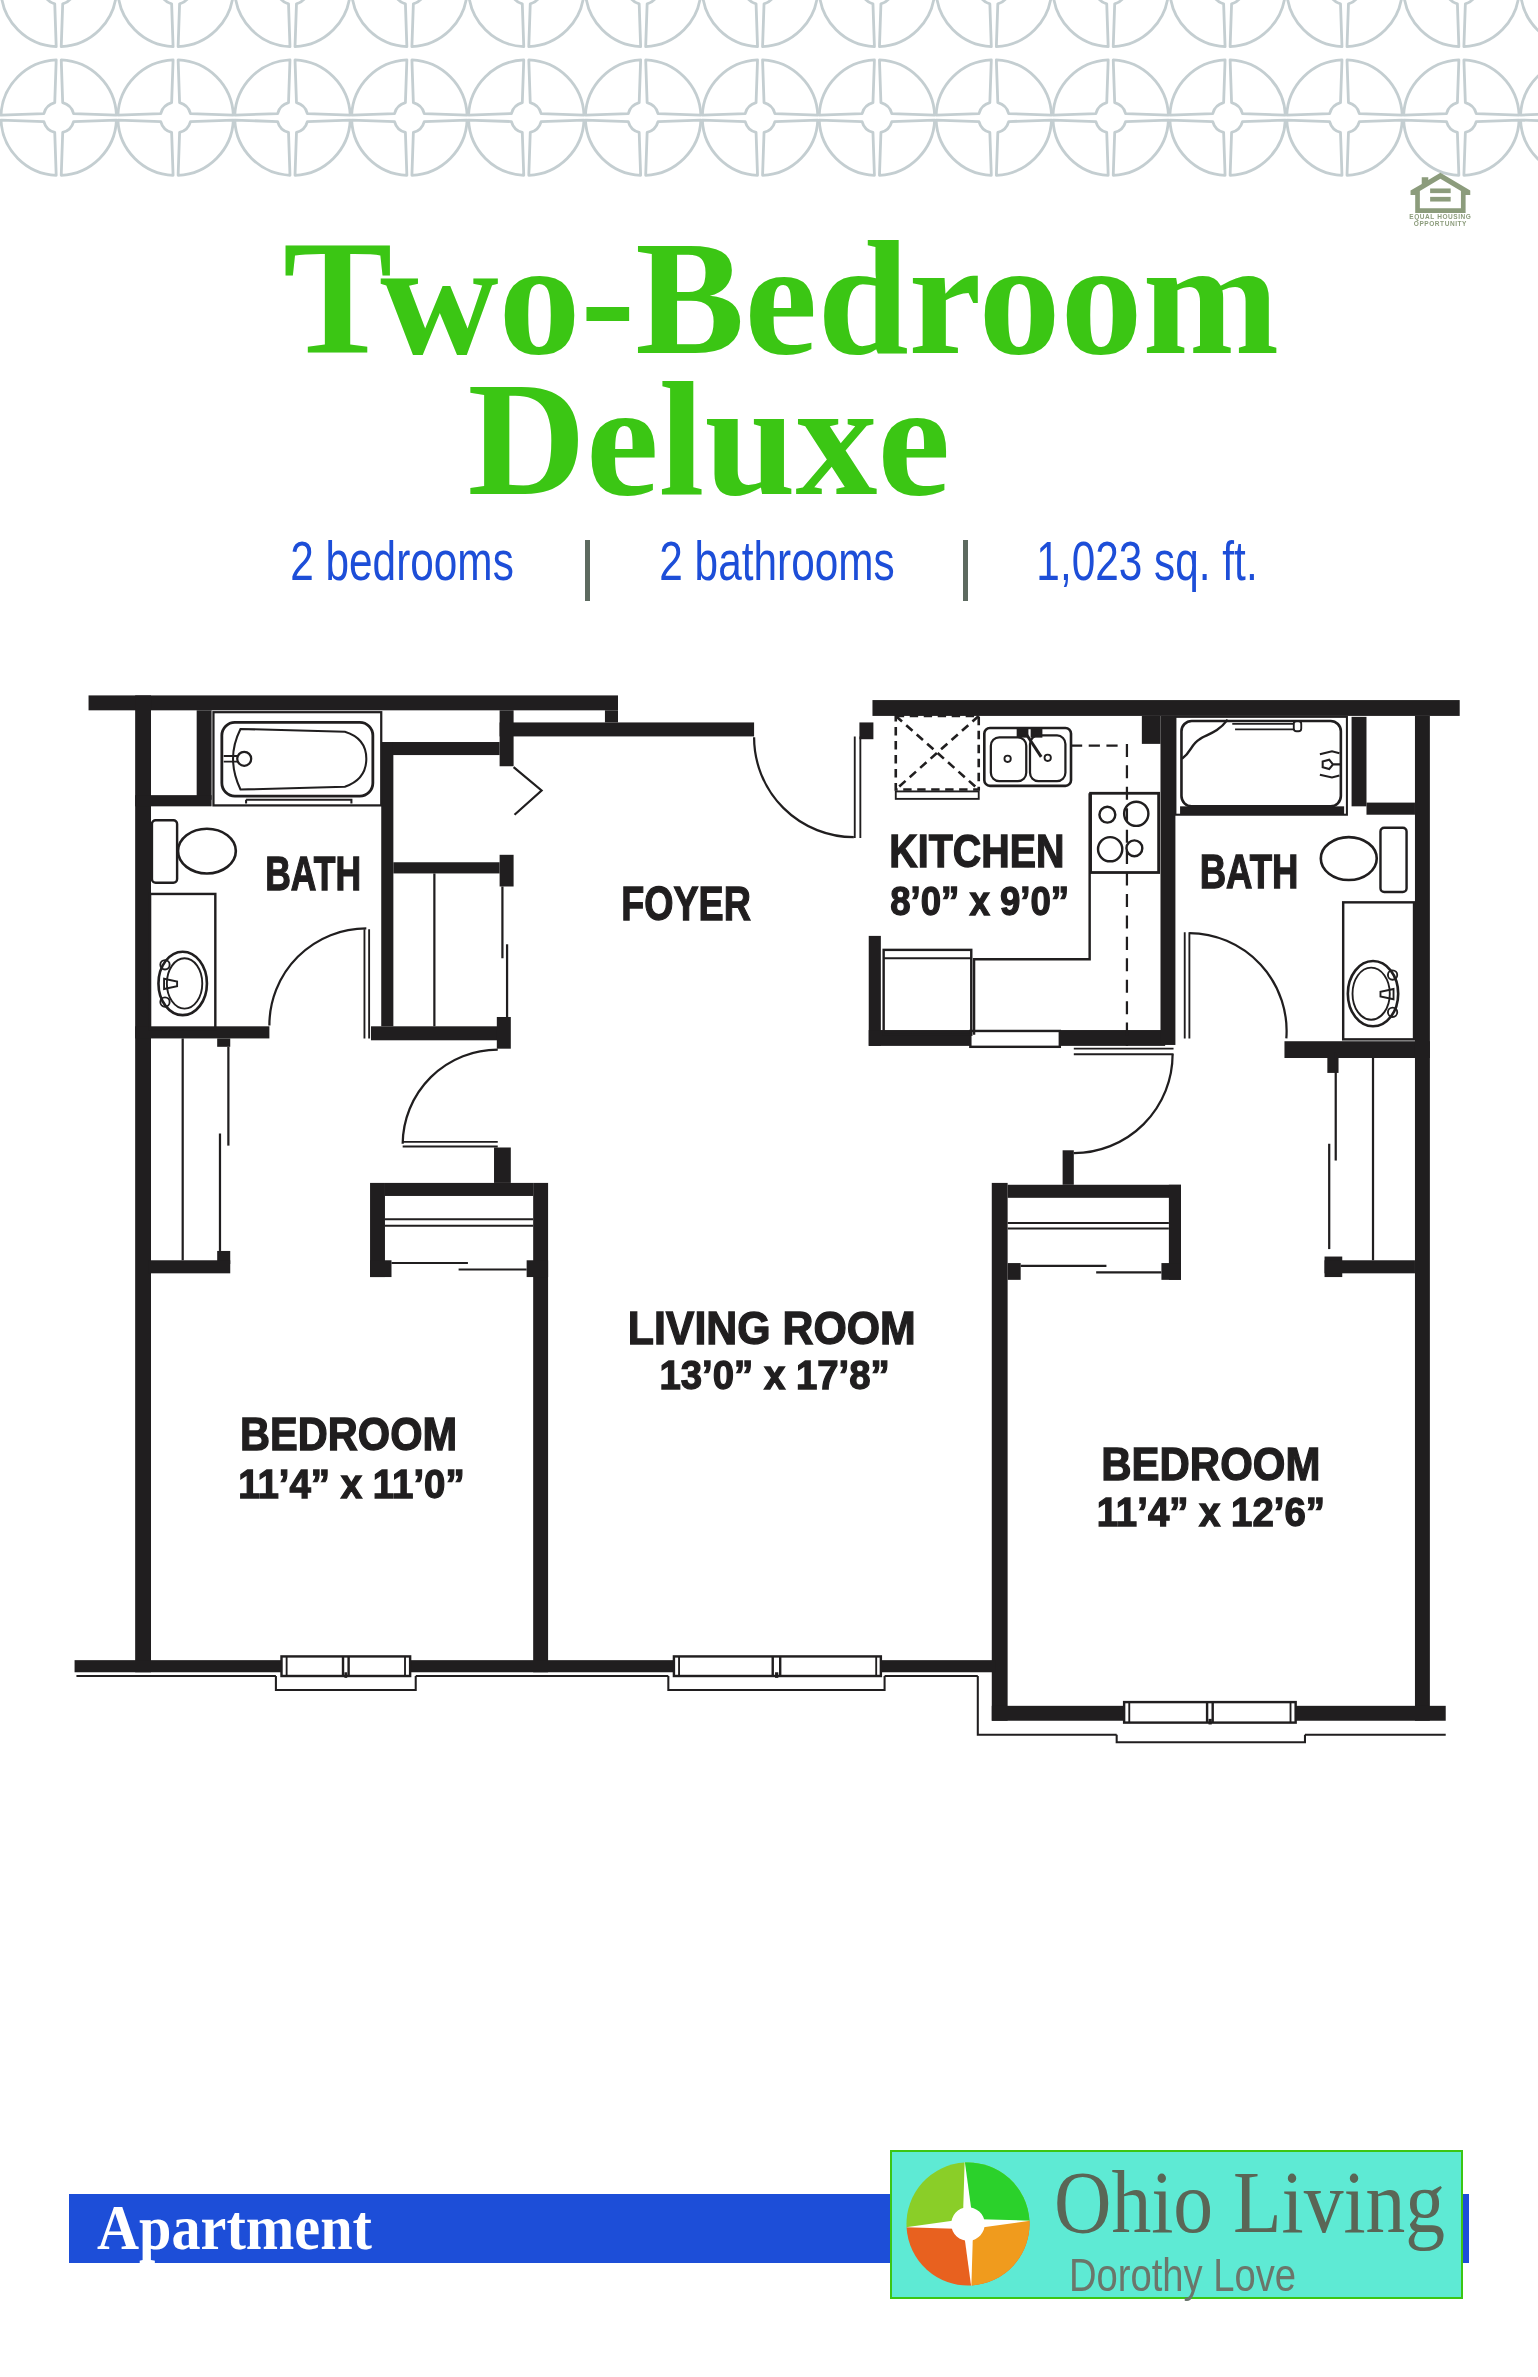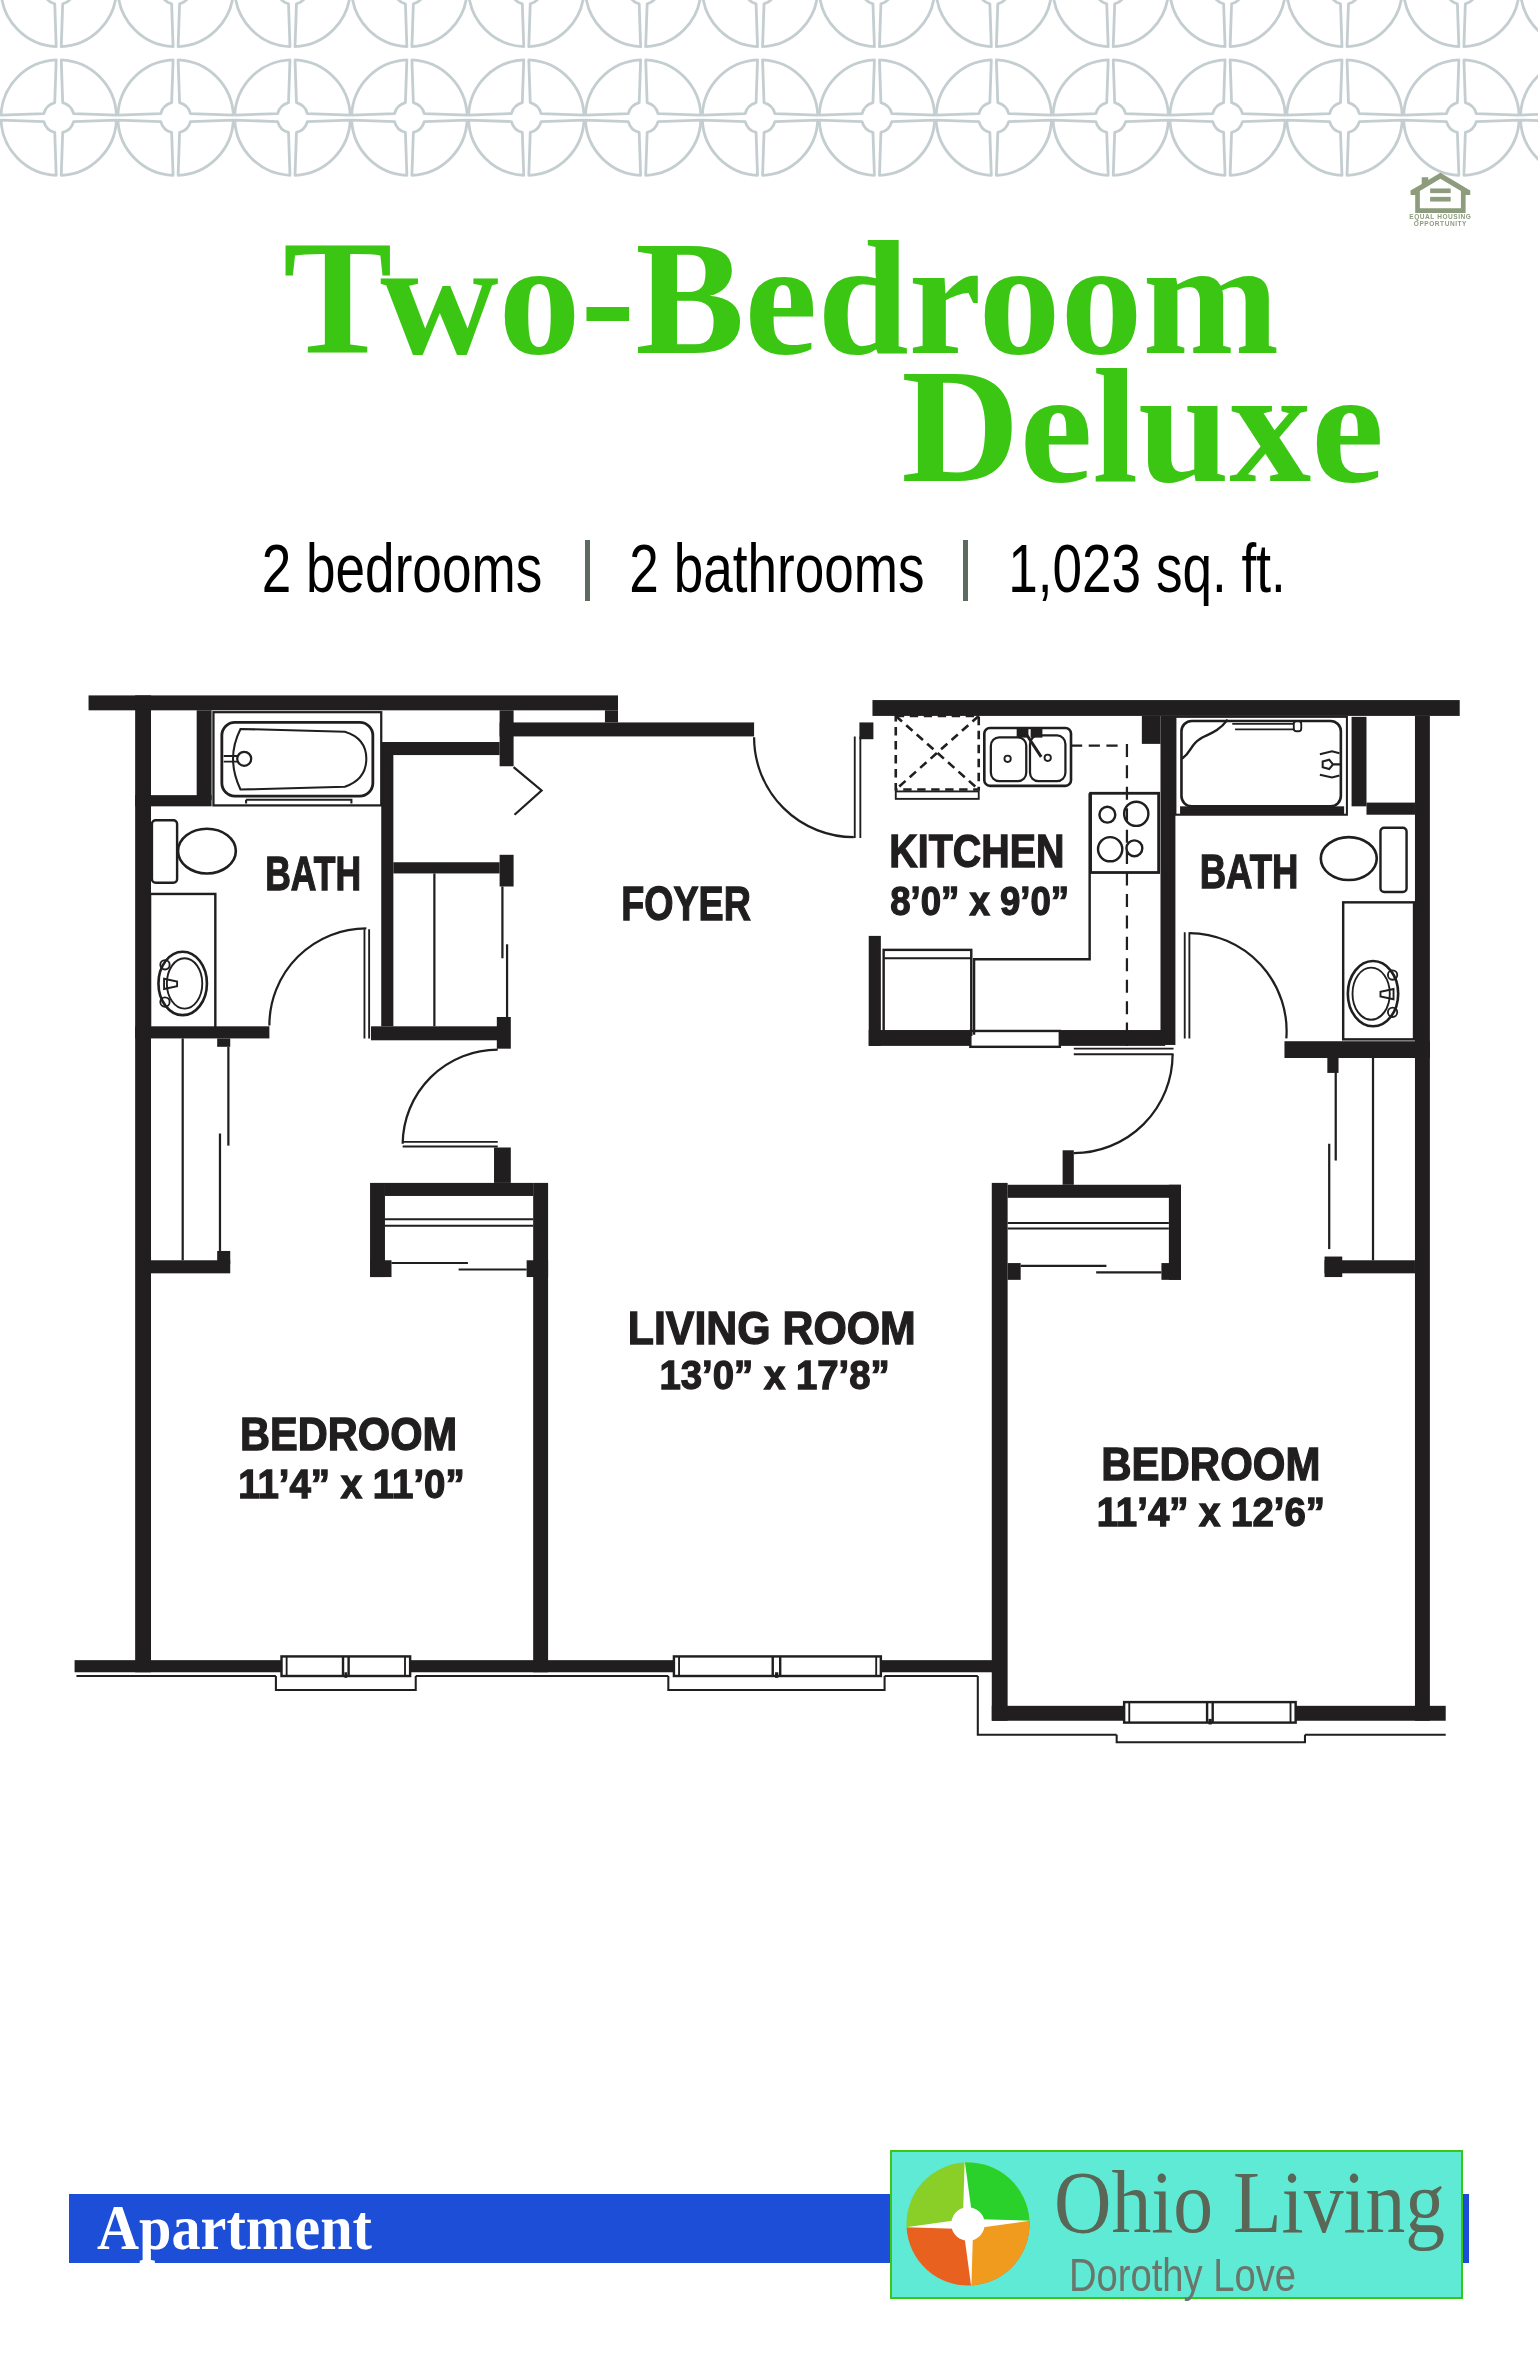--- a/index.html
+++ b/index.html
@@ -2,22 +2,22 @@
 <html style="font-size:15px"><head>
 <meta charset="utf-8">
 <style>
   html,body{margin:0;padding:0;}
   body{width:1538px;height:2377px;background:#ffffff;position:relative;overflow:hidden;
        font-family:"Liberation Sans", sans-serif;}
   .abs{position:absolute;}
   #title{left:0;top:0;width:1538px;text-align:center;color:#3bc614;
          font-family:"Liberation Serif", serif;font-weight:bold;}
   #t1{position:absolute;top:216px;left:0;width:1538px;font-size:164px;line-height:1;text-indent:24px;}
-  #t2{position:absolute;top:344px;left:0;width:1384px;font-size:164px;line-height:1;text-align:right;}
-  #subtitle{position:absolute;top:534px;left:0;width:1538px;height:84px;color:#000000;font-size:69px;line-height:1;text-align:right;}
+  #t2{position:absolute;top:357px;left:0;width:1384px;font-size:164px;line-height:1;}
+  #subtitle{position:absolute;top:534px;left:0;width:1538px;height:84px;color:#1d4ed8;font-size:55px;line-height:1;text-align:right;}
   #subtitle span{position:absolute;top:0;transform:translateX(-50%) scaleX(0.77);white-space:nowrap;}
   #subtitle i{position:absolute;top:5.6px;width:5.1px;height:61px;background:#5d6a60;}
   #aptbar{position:absolute;left:69px;top:2194px;width:1400px;height:69px;background:#1d4ed8;}
   #aptbar span{position:absolute;left:28px;top:1.9px;color:#ffffff;font-size:64px;line-height:64px;
                font-family:"Liberation Serif", serif;font-weight:bold;
                transform:scaleX(0.91);transform-origin:0 0;}
   #logobox{position:absolute;left:890px;top:2150px;width:573px;height:149px;background:#5eead4;
            border:2.8px solid #3bc614;box-sizing:border-box;}
 </style>
 </head>

